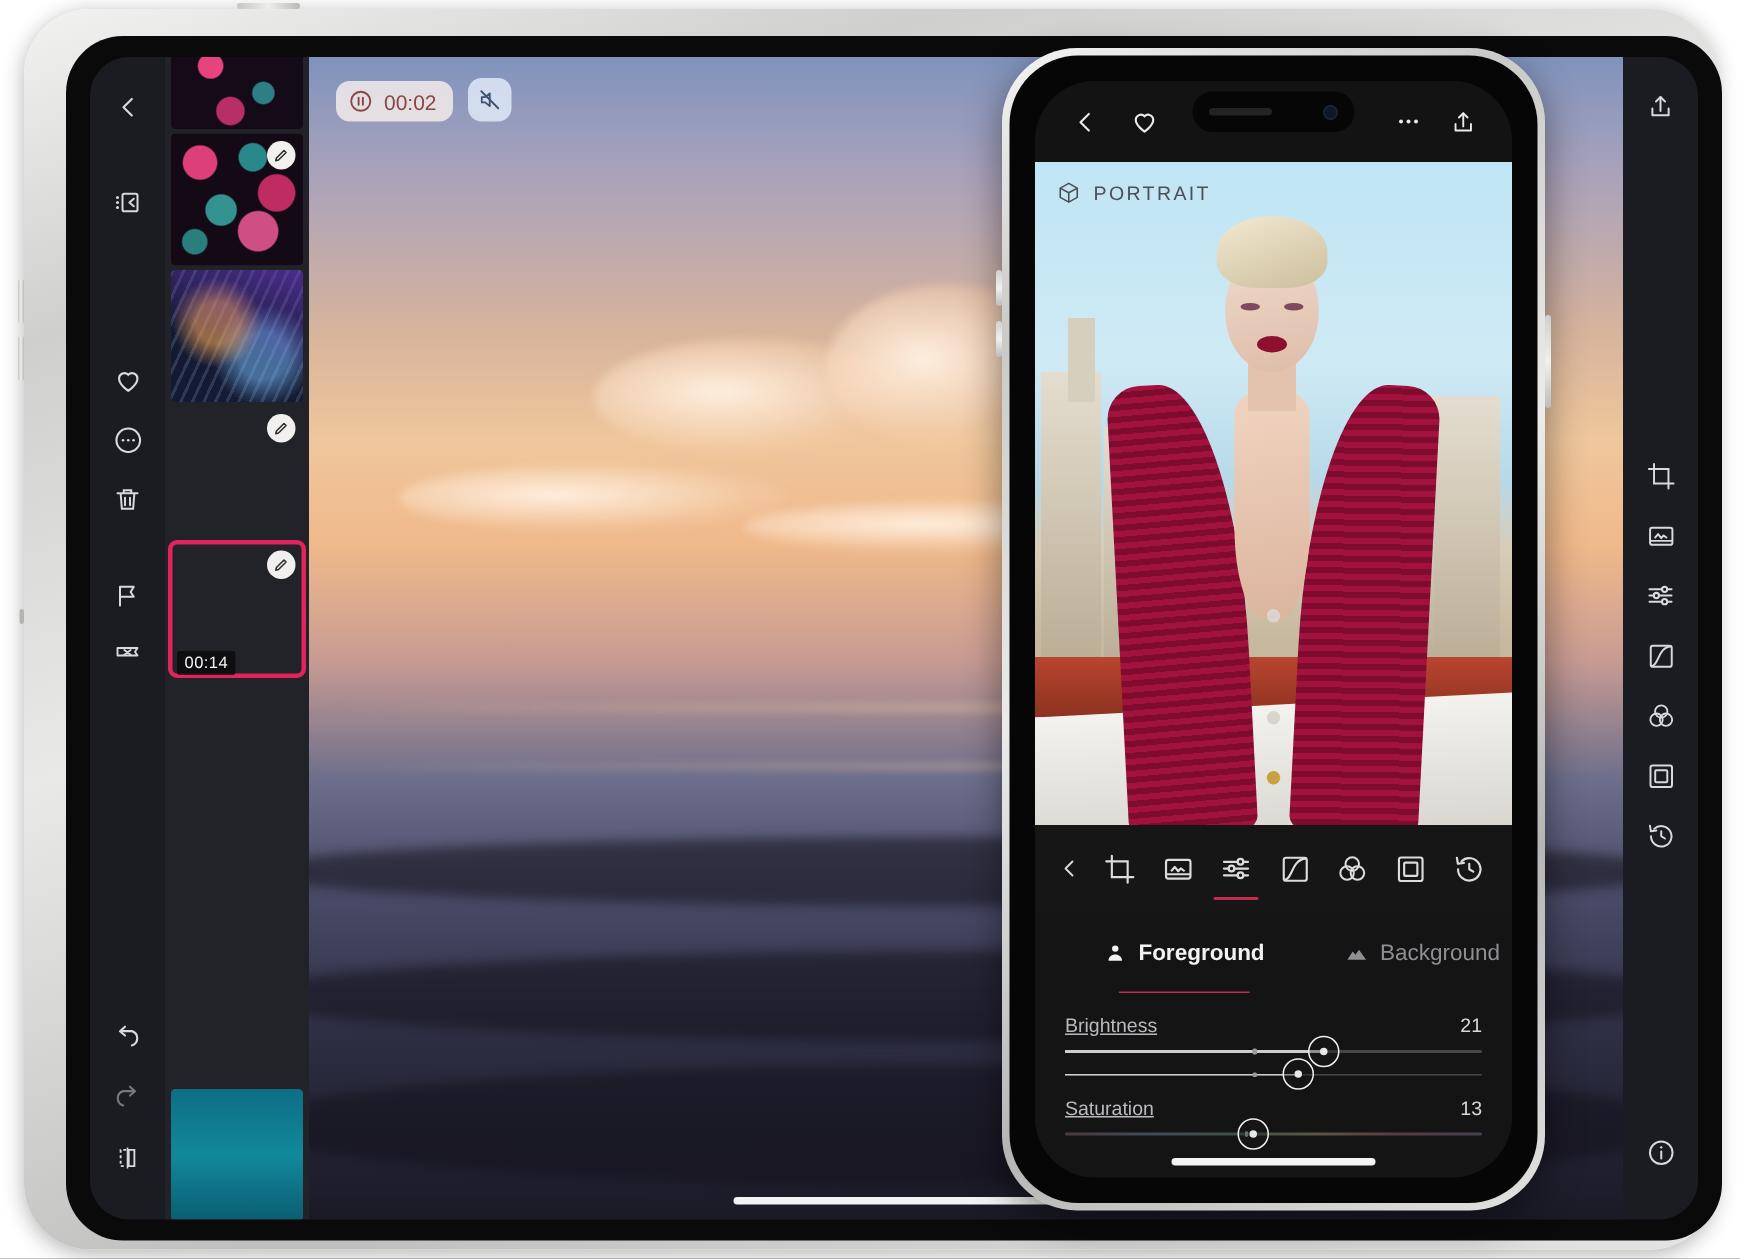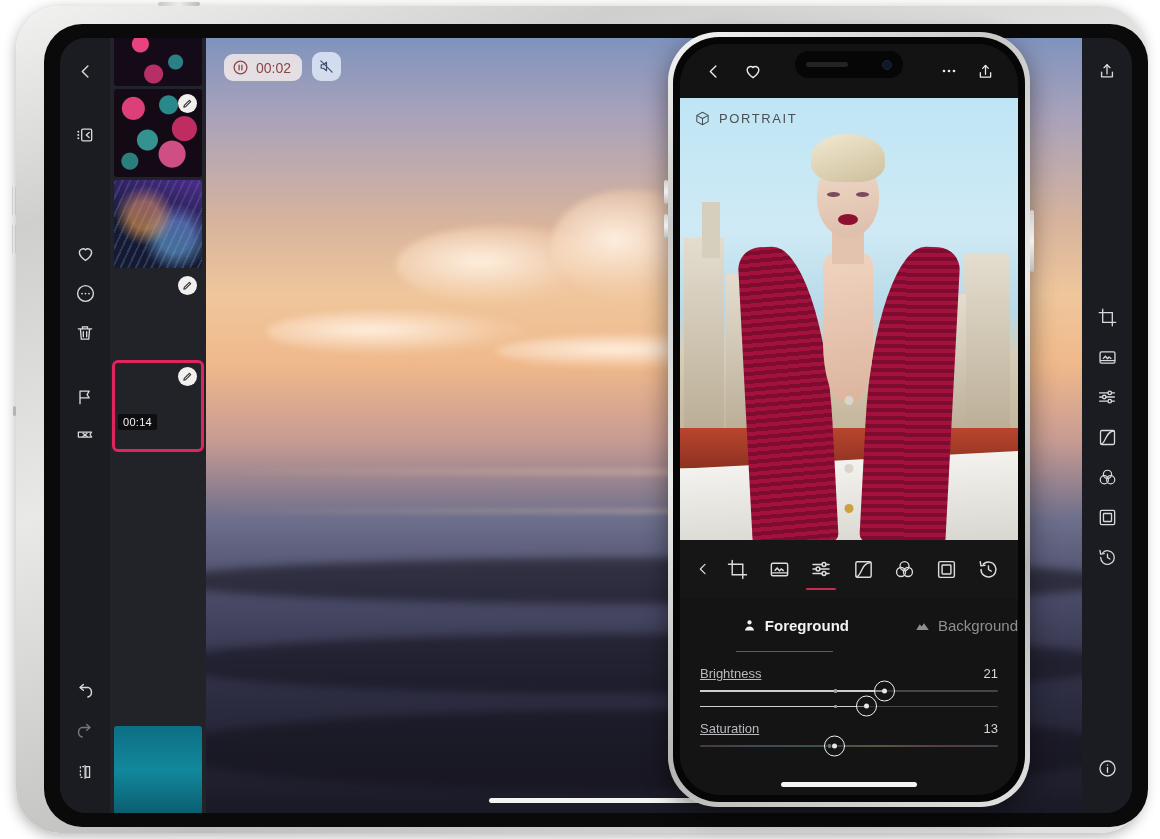--- a/index.html
+++ b/index.html
@@ -92,21 +92,21 @@
   }
   .thumb-img { position: absolute; inset: 0; }
   .edit-badge {
     position: absolute; top: 5px; right: 5px;
     width: 19px; height: 19px; border-radius: 50%;
     background: #f1f0ee;
     display: flex; align-items: center; justify-content: center;
     color: #2a2b2f;
   }
   .dur-badge {
-    position: absolute; left: 4px; bottom: 20px;
+    position: absolute; left: 4px; bottom: 0;
     background: rgba(10,10,12,.82);
     color: #f2f2f2;
     font-size: 11px;
     padding: 2px 5px;
     border-radius: 2px;
     letter-spacing: .3px;
   }
 
   
   .art-bokeh-top { background:
@@ -269,21 +269,21 @@
     border-radius: 50px;
     background: linear-gradient(150deg, #f4f4f2 0%, #c9cac8 20%, #ebebe9 46%, #b5b6b4 75%, #e2e2e0 100%);
     box-shadow: 0 8px 26px rgba(0,0,0,.45);
     padding: 5px;
     z-index: 20;
   }
   #phone-bezel {
     width: 100%; height: 100%;
     border-radius: 46px;
     background: #060607;
-    padding: 7px;
+    padding: 17px;
   }
   #phone-screen {
     width: 100%; height: 100%;
     border-radius: 40px;
     background: #111112;
     overflow: hidden;
     position: relative;
   }
   .ph-btn { position: absolute; background: linear-gradient(180deg,#cfd0ce,#f0f0ee,#bcbdbb); border-radius: 2px; }
 
@@ -402,21 +402,21 @@
   }
   .tb-item.back { flex: 0 0 26px; }
 
   #phone-tabs {
     height: 54px;
     background: #141415;
     display: flex;
   }
   .ph-tab {
     flex: 1;
-    display: flex; align-items: center; justify-content: flex-end; gap: 8px;
+    display: flex; align-items: center; justify-content: center; gap: 8px;
     color: #8e8f92;
     font-size: 15px;
     position: relative;
     cursor: pointer;
     margin-left: 40px;
   }
   .ph-tab.active { color: #f2f2f3; font-weight: bold; }
   .ph-tab.active::after {
     content: ""; position: absolute; bottom: 0; left: 16px; right: 16px;
     height: 1.5px; background: #c42b4e;

